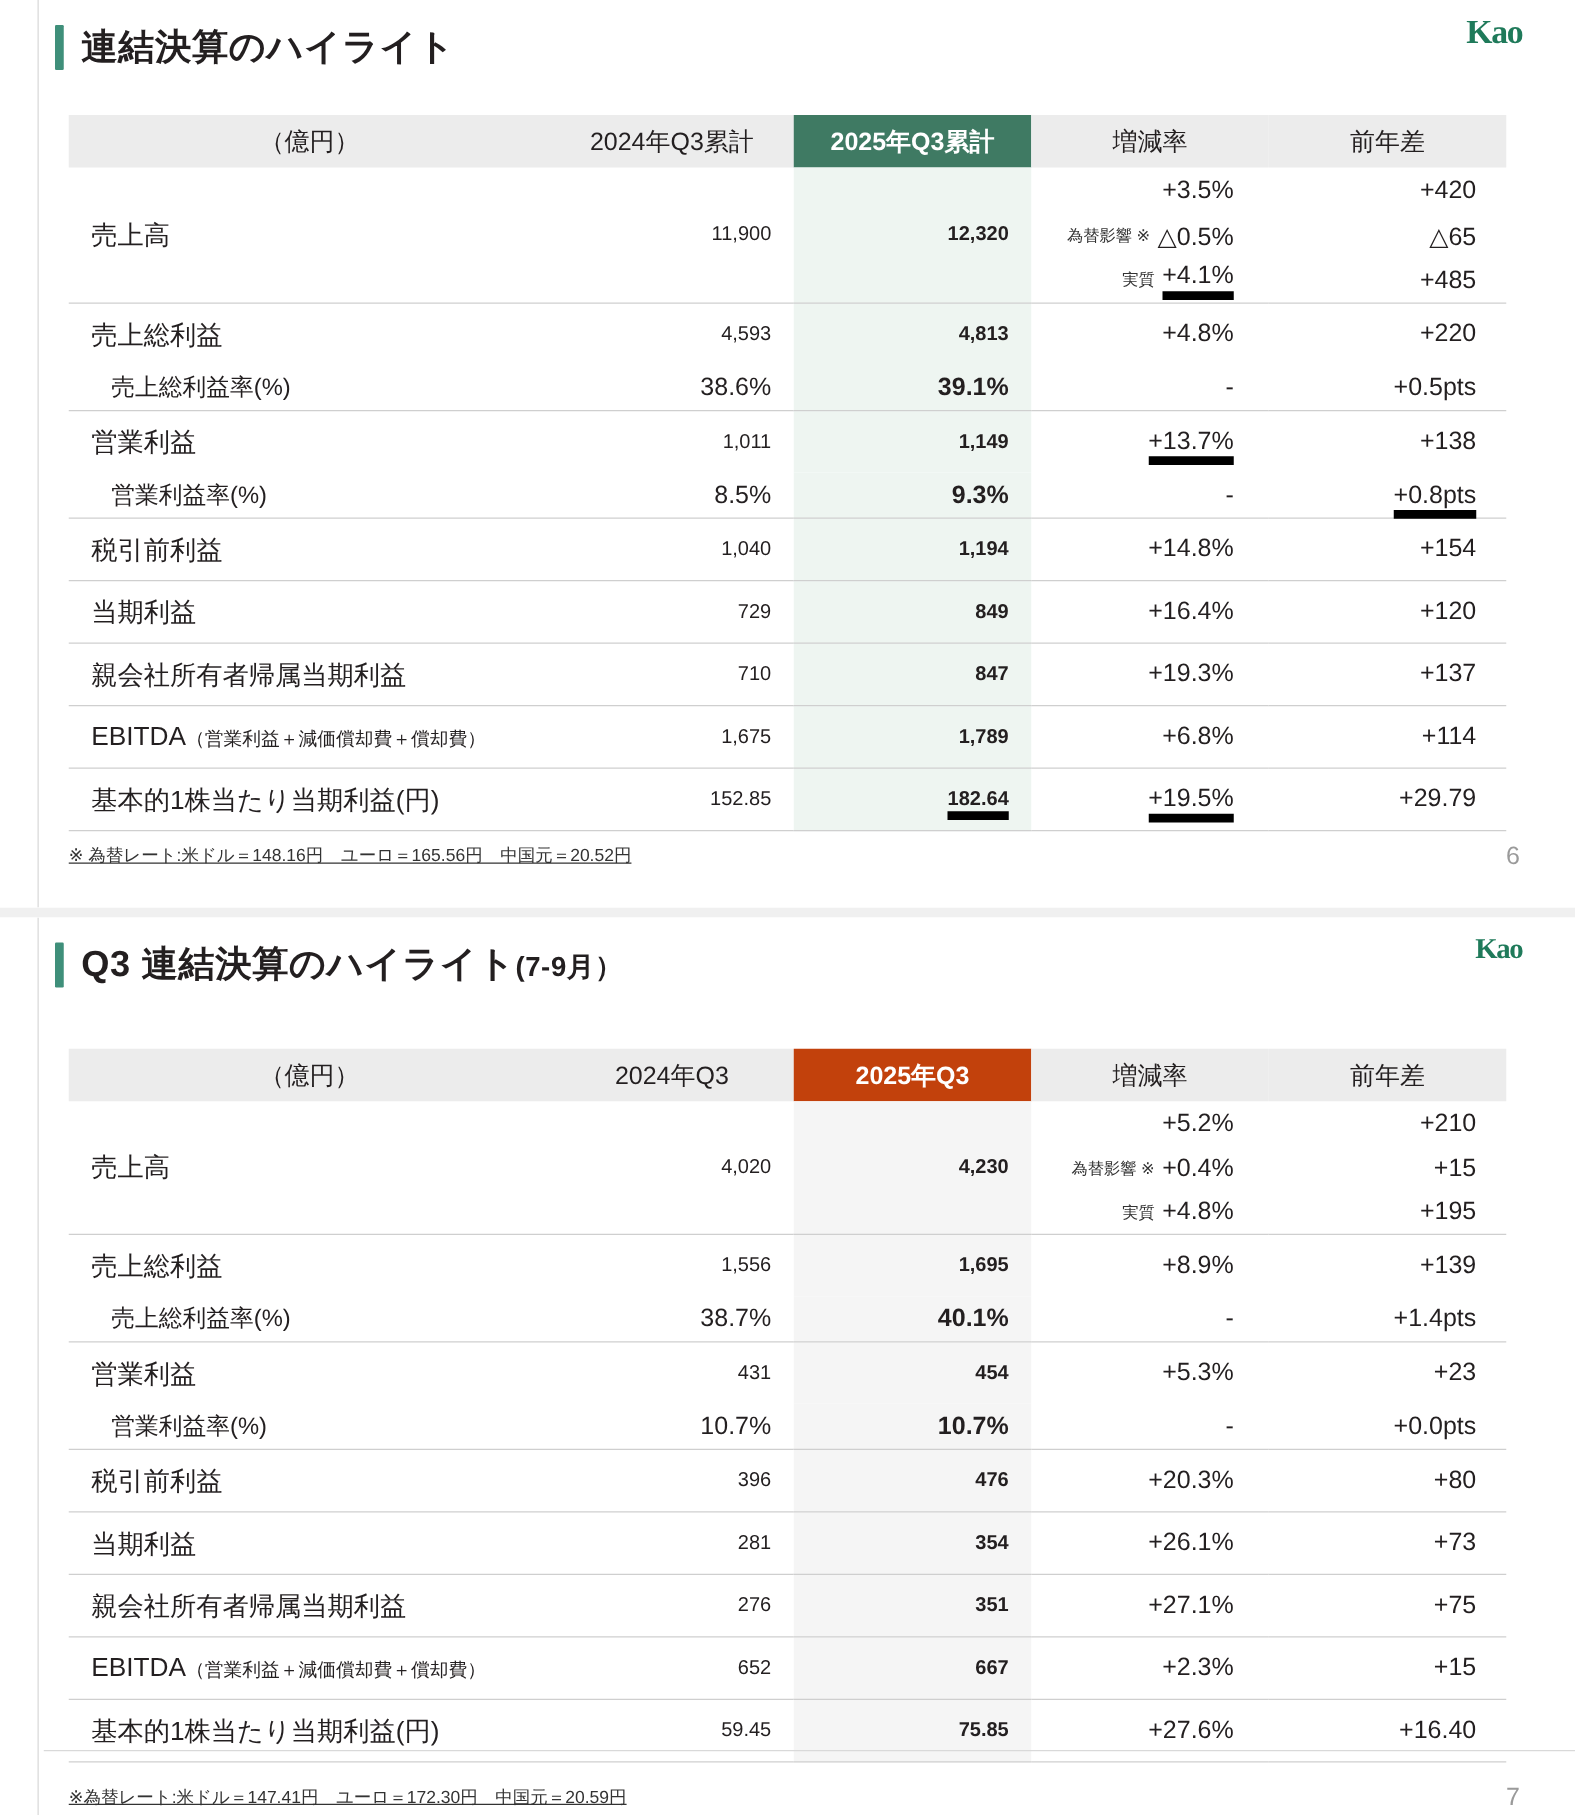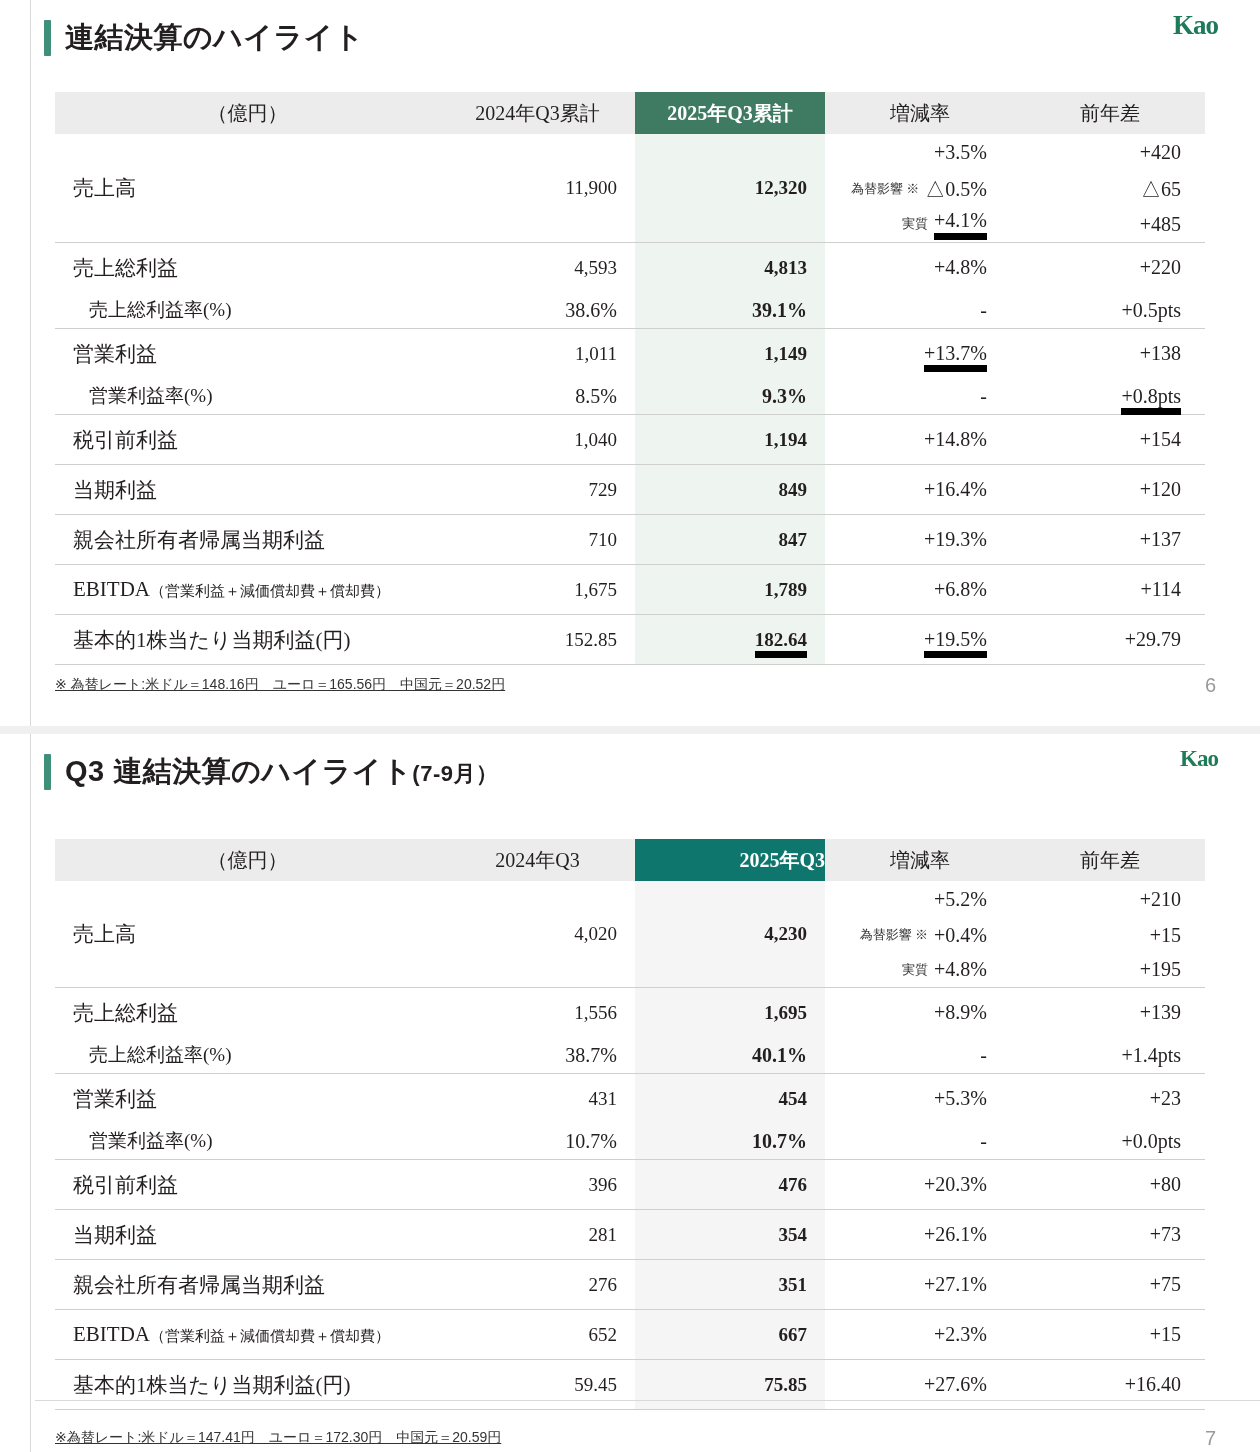--- a/index.html
+++ b/index.html
@@ -74,64 +74,62 @@
   .logo.small {
     font-size: 23px;
     top: 12px;
   }
   
   table.fin {
     position: absolute;
     left: 55px;
     border-collapse: collapse;
     table-layout: fixed;
-    font-family: Liberation Serif, serif;
   }
   table.fin td, table.fin th {
     padding: 0;
     vertical-align: middle;
   }
   .hdr td {
     height: 42px;
     font-size: 20px;
     text-align: center;
     background: #ececec;
     color: #231f20;
     font-weight: normal;
   }
   .hdr td.cur {
     background: #3f7a63;
     color: #ffffff;
     font-weight: bold;
   }
   .hdr td.cur2 {
-    background: #0f766e;
+    background: #c2410c;
     color: #ffffff;
     font-weight: bold;
-    text-align: right;
   }
   .rowline td {
     border-top: 1px solid #cfcfcf;
   }
   .item {
     font-size: 21px;
     text-align: left;
     padding-left: 18px !important;
   }
   .item .small {
     font-size: 15px;
     font-weight: normal;
   }
   .sub-item {
     font-size: 19px;
     text-align: left;
     padding-left: 34px !important;
   }
   .num {
-    font-size: 19px;
+    font-size: 16px;
     text-align: right;
     padding-right: 18px !important;
   }
   .num.sub {
     font-size: 20px;
   }
   .cur-col {
     background: #eef5f1;
     font-weight: bold;
   }

